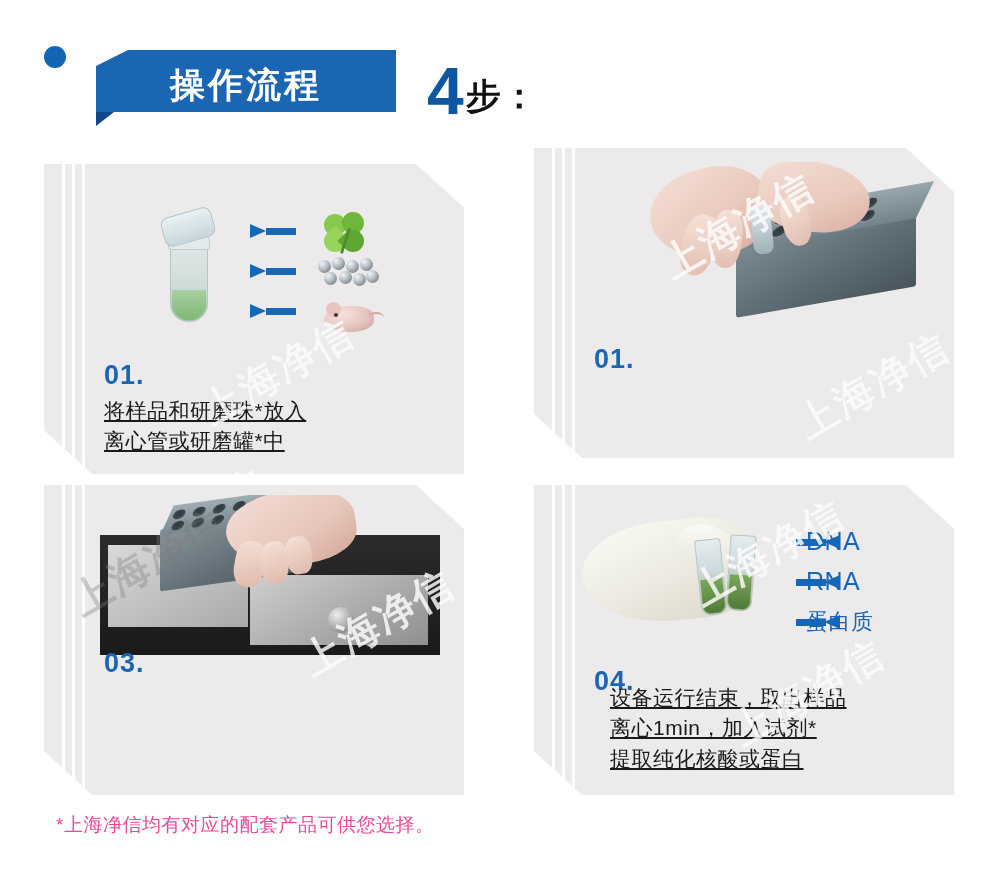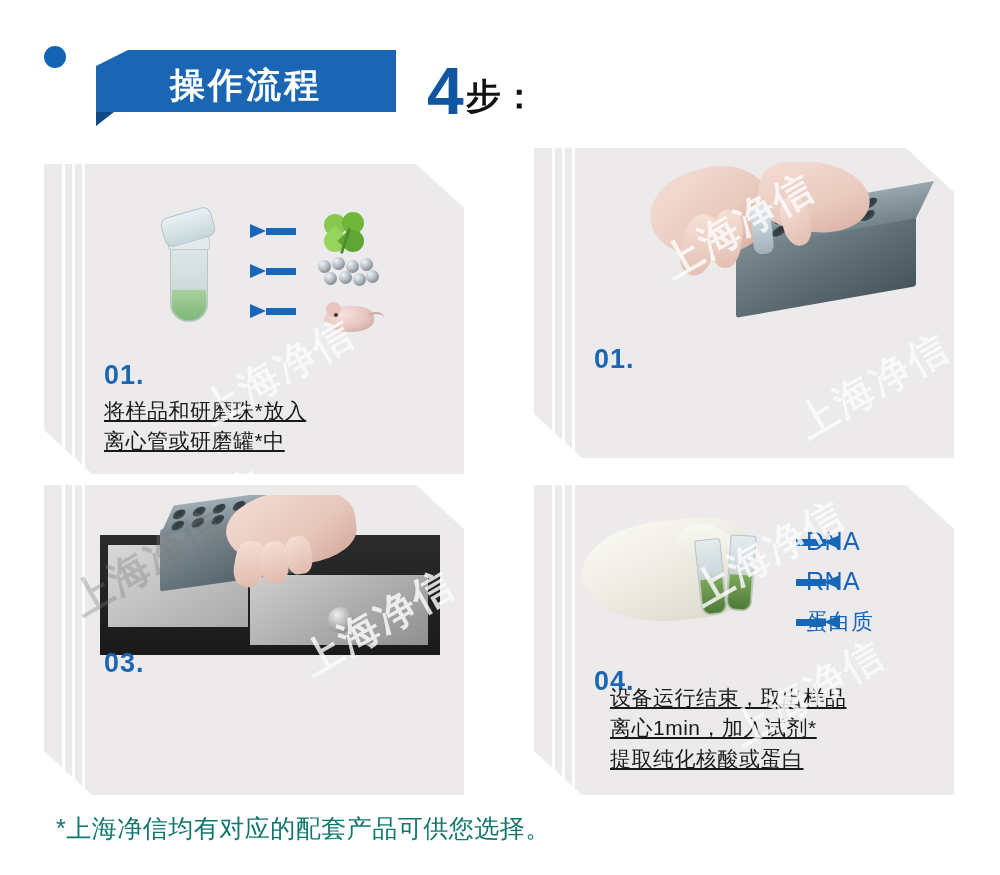--- a/index.html
+++ b/index.html
@@ -300,21 +300,21 @@
     position: absolute; color: rgba(255,255,255,0.82);
     font-size: 40px; font-weight: bold; letter-spacing: 2px;
     transform: rotate(-30deg); white-space: nowrap; pointer-events: none;
     text-shadow: 0 0 1px rgba(0,0,0,0.06);
   }
   .wm.grey { color: rgba(140,140,140,0.30); }
 
   
   .footnote {
     position: absolute; left: 56px; top: 812px;
-    font-size: 25px; color: #0f766e; letter-spacing: 0.5px;
+    font-size: 19px; color: #ec4899; letter-spacing: 0.5px;
   }
 </style>
 </head>
 <body>
 
 <div class="page">
 
   <div class="header">
     <div class="hdr-dot"></div>
     <div class="hdr-ribbon">

